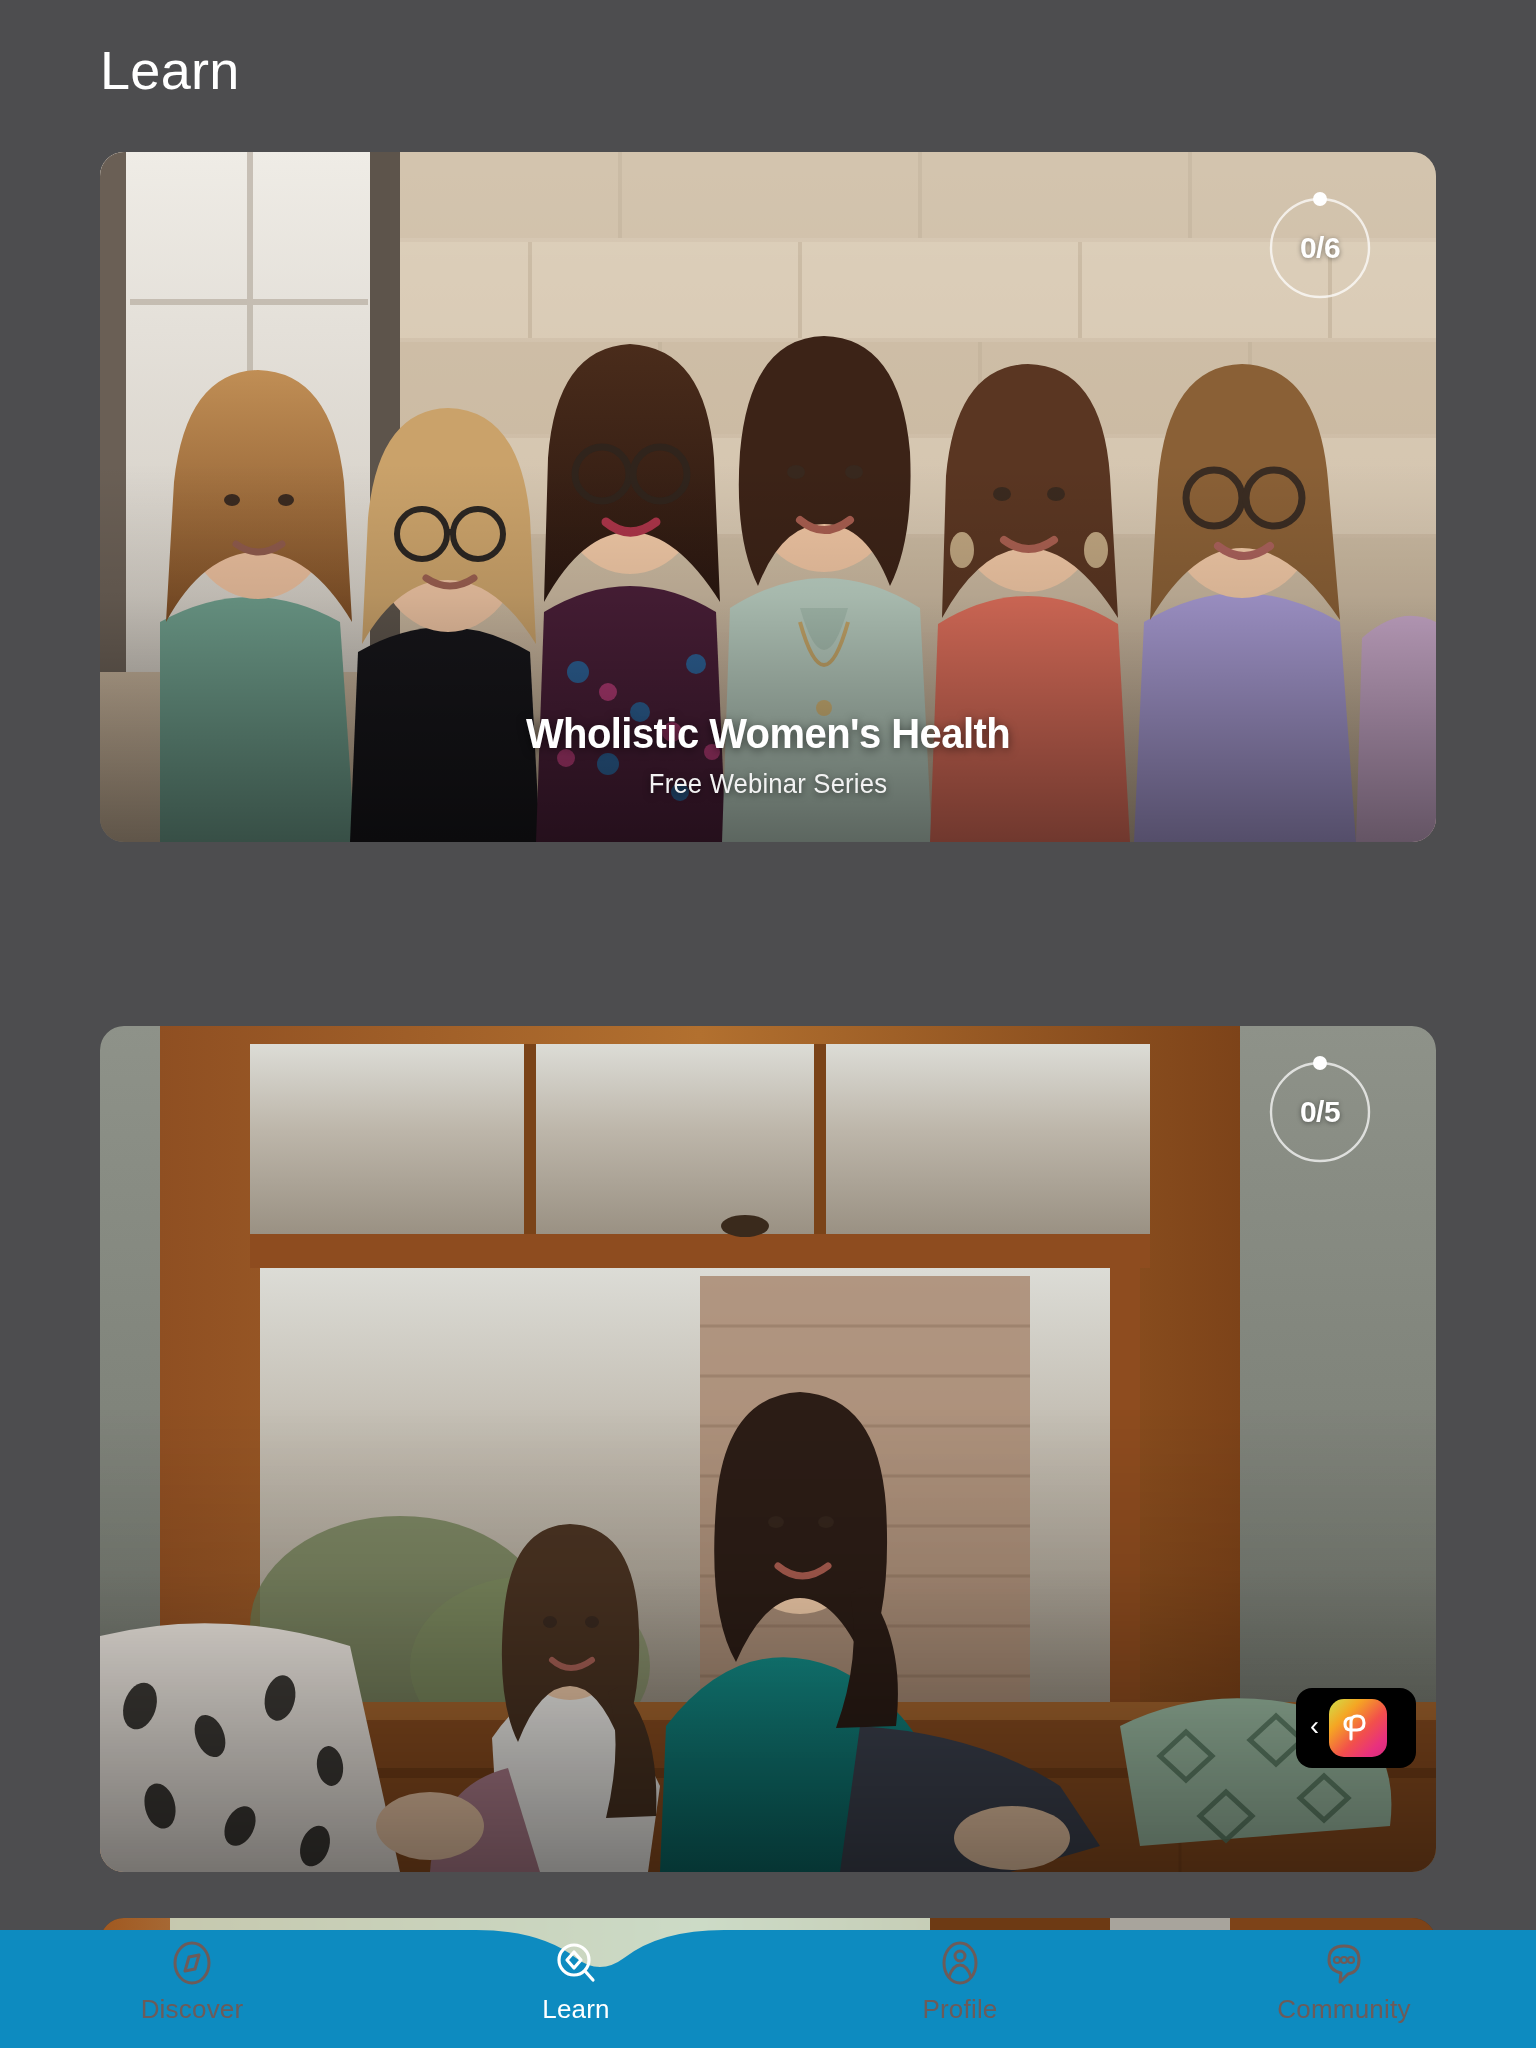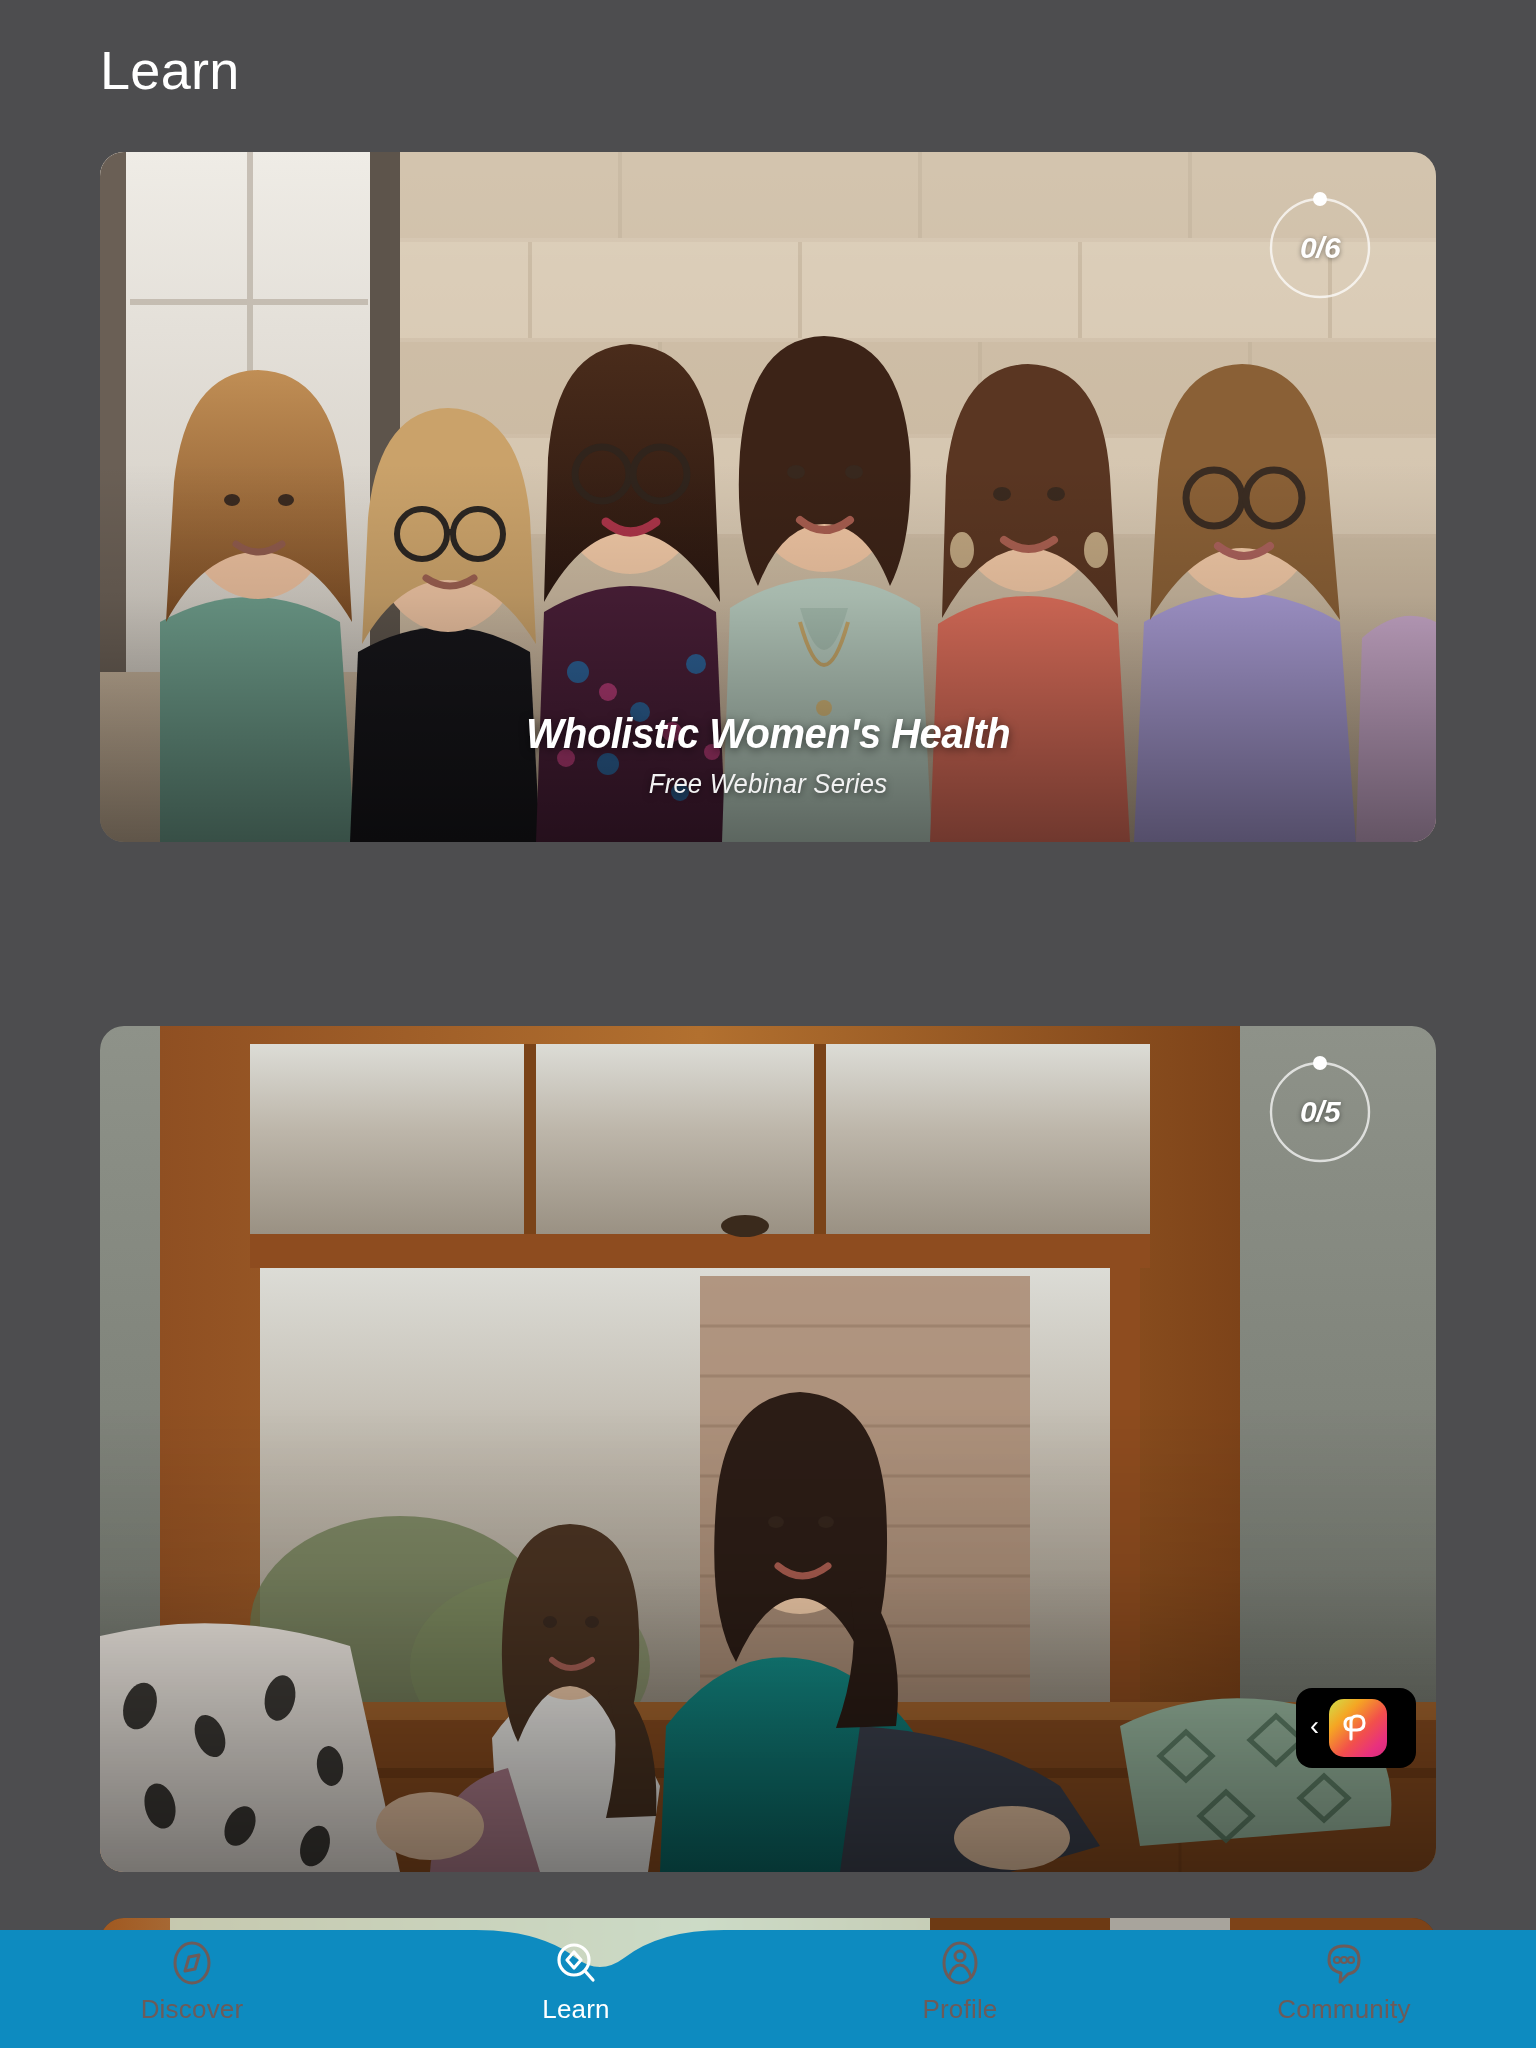--- a/index.html
+++ b/index.html
@@ -29,21 +29,21 @@
     font-size:54px;
     font-weight:400;
     letter-spacing:0.3px;
     line-height:1;
   }
 
   
   .card-list {
     position:absolute;
     left:0; top:152px;
-    width:1252px; height:1896px;font-style:italic;
+    width:1252px; height:1896px;
   }
   .course-card {
     position:absolute;
     left:100px;
     width:1336px;
     border-radius:24px;
     overflow:hidden;
     background:#3a3a3c;
   }
   .card-1 { top:0px;    height:690px; }

